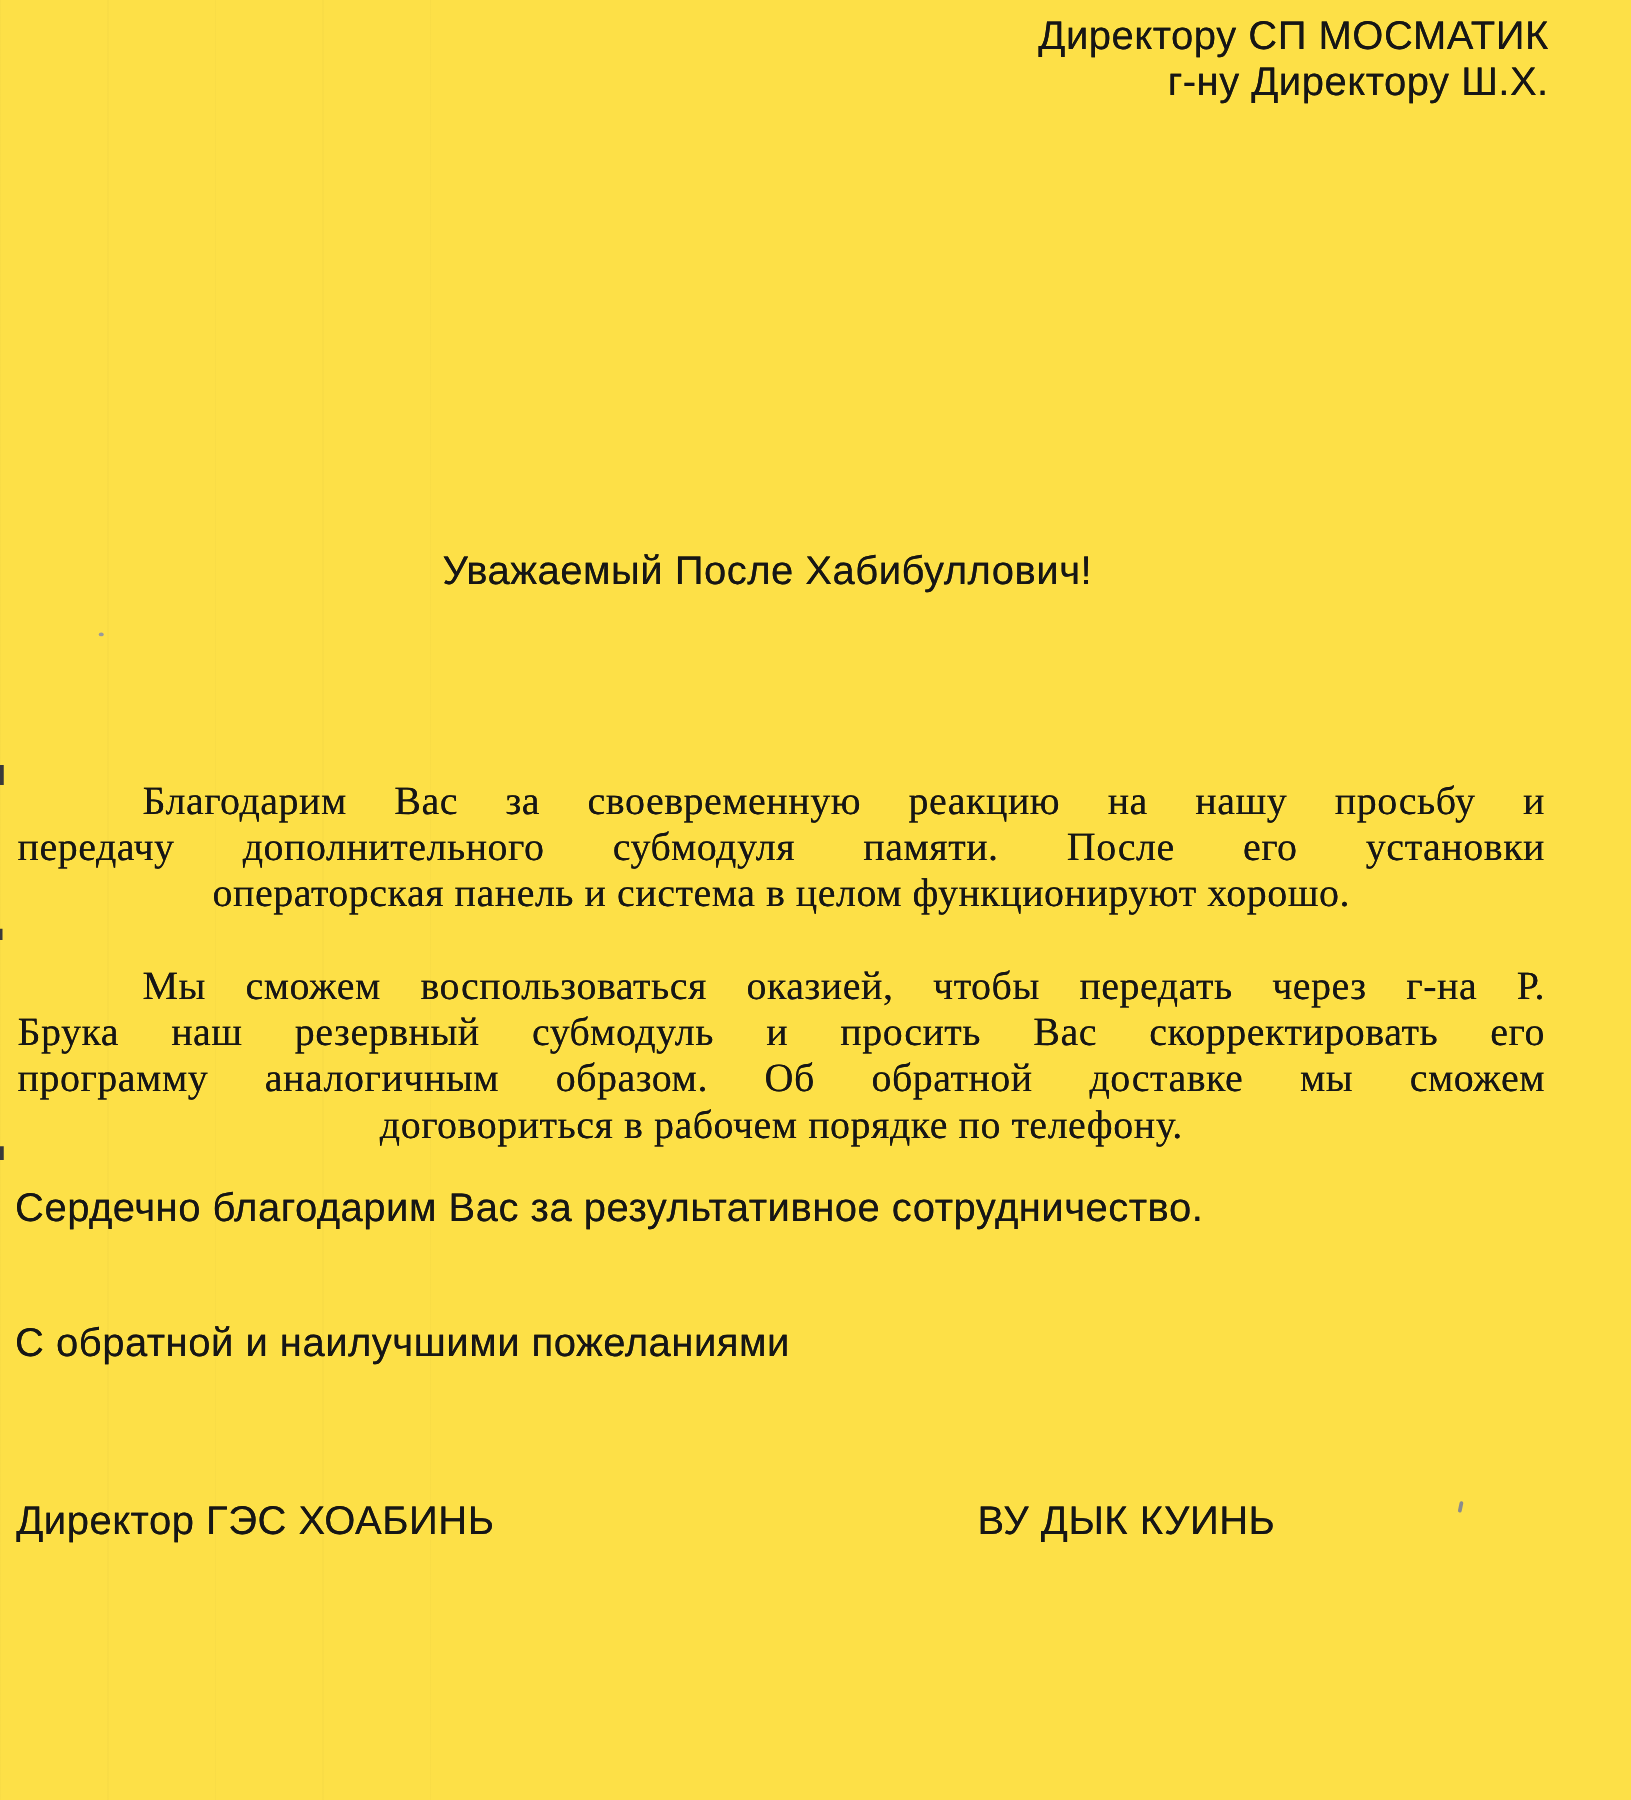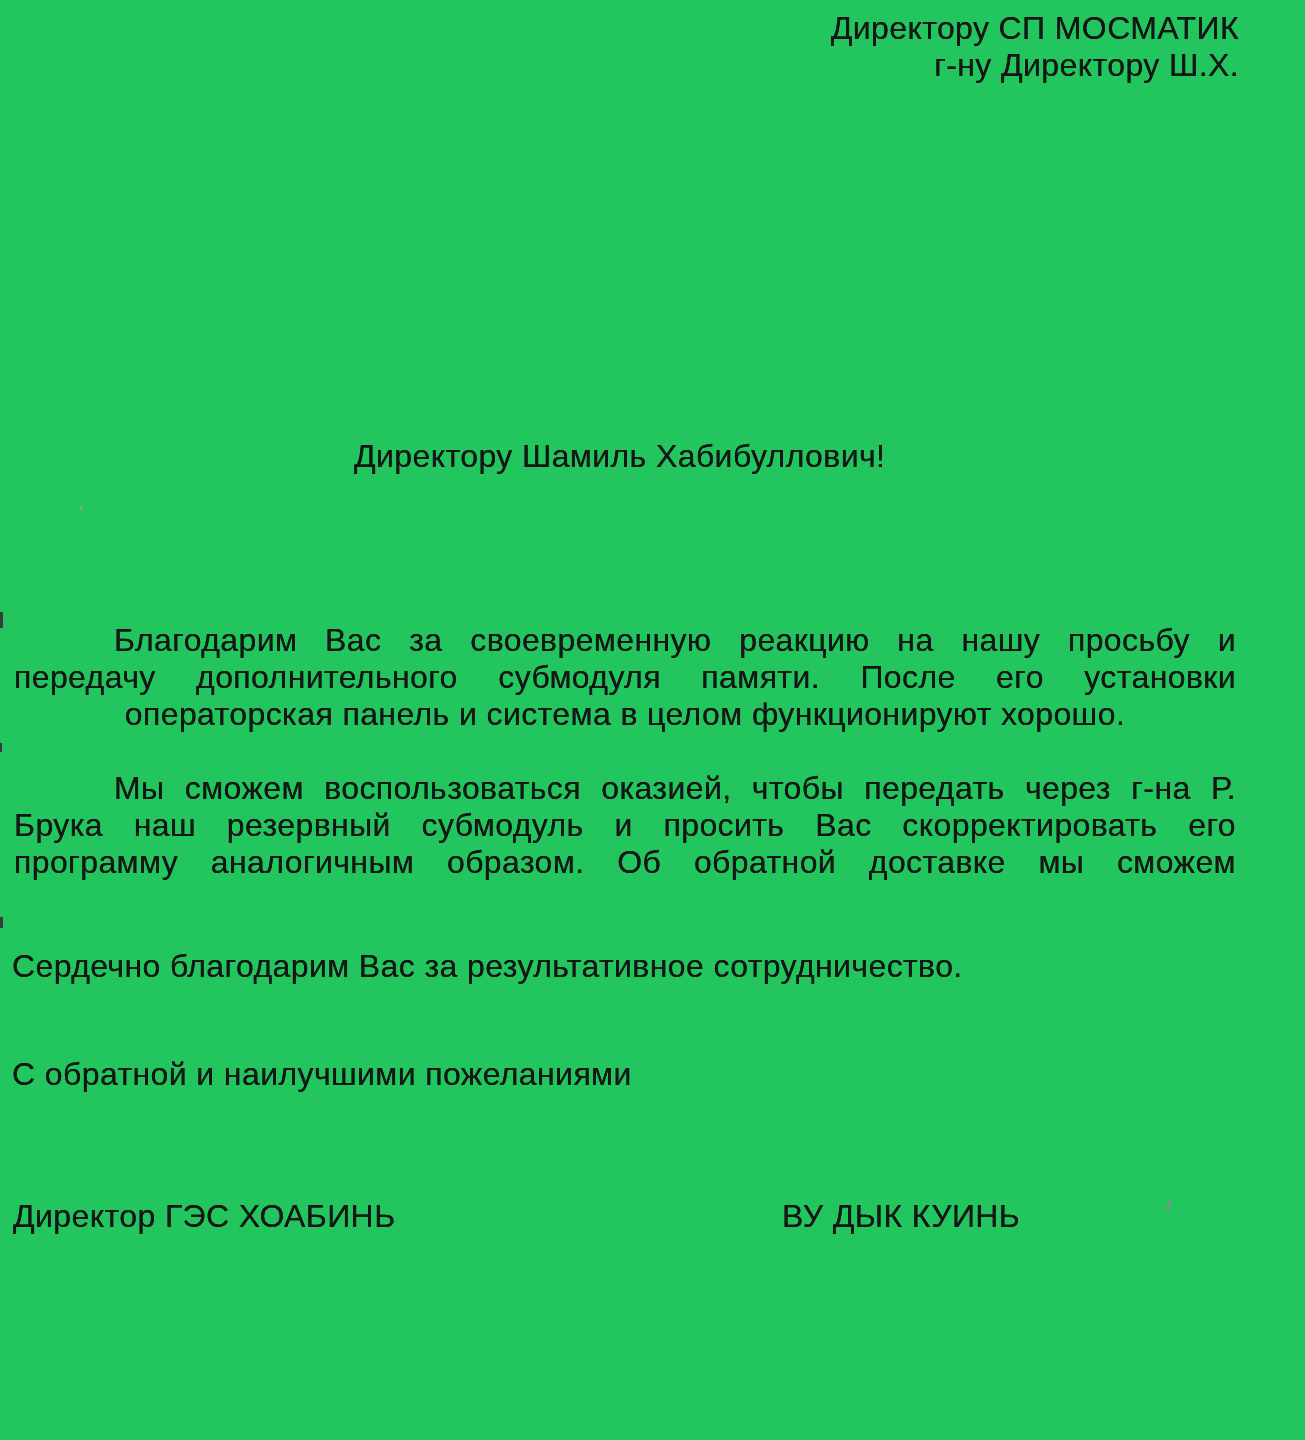--- a/index.html
+++ b/index.html
@@ -5,21 +5,21 @@
 <style>
   html, body {
     margin: 0;
     padding: 0;
     background: #e8e8e8;
   }
   .page {
     position: relative;
     width: 1305px;
     height: 1440px;
-    background: #22c55e;
+    background: #fde047;
     overflow: hidden;
     font-family: "Liberation Sans", "DejaVu Sans", sans-serif;
     color: #161616;
     font-size: 32px;
     line-height: 37px;
     letter-spacing: 0.4px;
     text-shadow: 0 0 0.5px rgba(0,0,0,0.85); 
   }
   
   .banding {
@@ -43,20 +43,21 @@
   .salutation {
     position: absolute;
     top: 438px;
     left: 354px;
     white-space: nowrap;
   }
   .para {
     position: absolute;
     left: 14px;
     width: 1222px;
+    font-family: Liberation Serif, serif;
   }
   .para-1 { top: 622px; }
   .para-2 { top: 770px; }
   .jline {
     text-align: justify;
     text-align-last: justify;
   }
   .firstline { text-indent: 100px; }
   .lastline { text-align: center; }
   .thanks {
@@ -103,32 +104,33 @@
 
 <div class="page">
 
   <div class="banding"></div>
 
   <div class="recipient">
     <div>Директору СП МОСМАТИК</div>
     <div>г-ну Директору Ш.Х.</div>
   </div>
 
-  <div class="salutation">Директору Шамиль Хабибуллович!</div>
+  <div class="salutation">Уважаемый После Хабибуллович!</div>
 
   <div class="para para-1">
     <div class="jline firstline">Благодарим Вас за своевременную реакцию на нашу просьбу и</div>
     <div class="jline">передачу дополнительного субмодуля памяти. После его установки</div>
     <div class="lastline">операторская панель и система в целом функционируют хорошо.</div>
   </div>
 
   <div class="para para-2">
     <div class="jline firstline">Мы сможем воспользоваться оказией, чтобы передать через г-на Р.</div>
     <div class="jline">Брука наш резервный субмодуль и просить Вас скорректировать его</div>
     <div class="jline">программу аналогичным образом. Об обратной доставке мы сможем</div>
+    <div class="lastline">договориться в рабочем порядке по телефону.</div>
   </div>
 
   <div class="thanks">Сердечно благодарим Вас за результативное сотрудничество.</div>
 
   <div class="regards">С обратной и наилучшими пожеланиями</div>
 
   <div class="sig-title">Директор ГЭС ХОАБИНЬ</div>
   <div class="sig-name">ВУ ДЫК КУИНЬ</div>
 
   <div class="edge-mark edge-1"></div>

